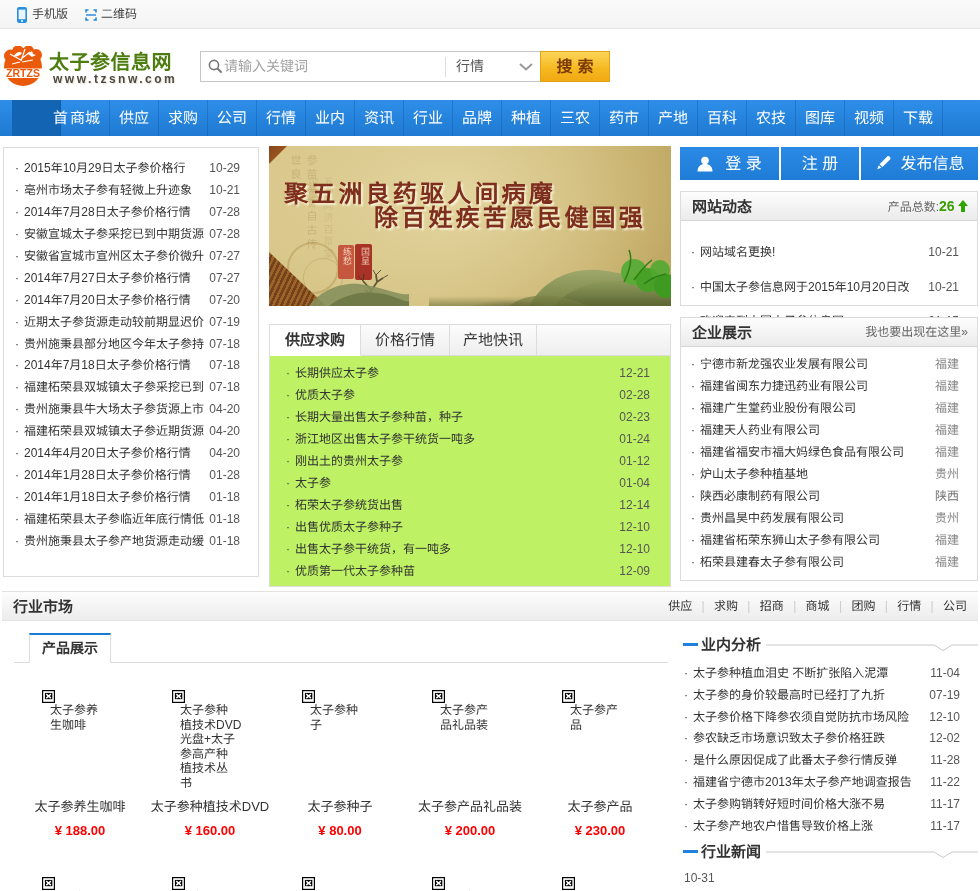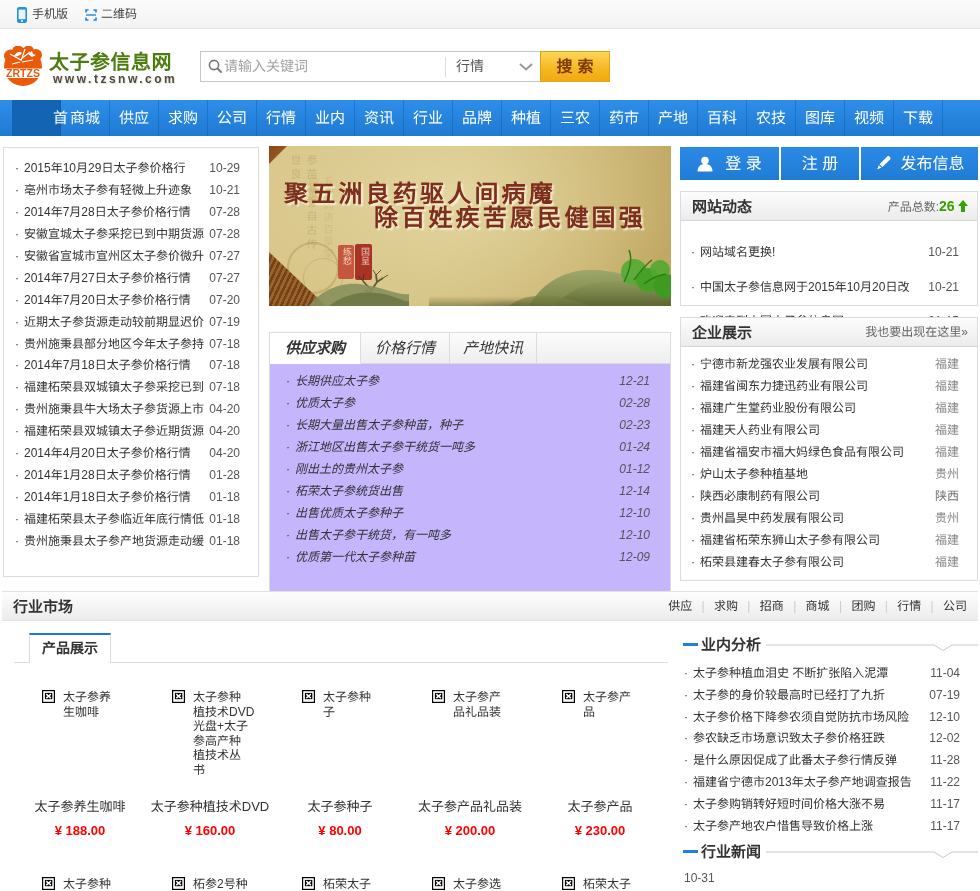--- a/index.html
+++ b/index.html
@@ -26,21 +26,21 @@
 .boxhd .r { position:absolute; right:9px; top:0; line-height:29px; font-size:12px; color:#535353; }
 .nlist { position:relative; }
 .nlist li { display:flex; padding:0 18px 0 11px; color:#333; font-size:12px; }
 .nlist li .tx { flex:1; white-space:nowrap; overflow:hidden; }
 .nlist li .tx:before { content:"·"; margin-right:5px; color:#333; }
 .nlist li .dt { color:#555; }
 
 #leftbox .nlist { padding-top:10px; }
 #leftbox .nlist li { height:21.95px; line-height:21.95px; }
 
-#midbox { position:absolute; left:269px; top:332px; width:402px; height:263px; border:1px solid #dcdcdc; background:#c4b5fd;font-style:italic; }
+#midbox { position:absolute; left:269px; top:324px; width:402px; height:263px; border:1px solid #dcdcdc; background:#bef264; }
 #midtabs { height:31px; background:linear-gradient(180deg,#fcfcfc,#eee); border-bottom:1px solid #dcdcdc; position:relative; }
 #midtabs .tab { position:absolute; top:0; height:31px; line-height:30px; text-align:center; font-size:15px; color:#333; border-right:1px solid #dcdcdc; }
 #midtabs .tab.act { background:#fff; font-weight:bold; border-bottom:1px solid #fff; left:0; }
 #midbox .nlist { padding-top:6px; }
 #midbox .nlist li { height:22px; line-height:22px; padding:0 20px 0 16px; }
 
 .bluebtn { position:absolute; top:147px; height:33px; background:linear-gradient(180deg,#2b8ae6,#1f7cd6); color:#fff; text-align:center; line-height:33px; font-size:16px; }
 #rbox1 { left:680px; top:191px; width:298px; height:115px; }
 #rbox2 { left:680px; top:317px; width:298px; height:264px; }
 #rbox1 .nlist { padding-top:8px; }
@@ -48,21 +48,21 @@
 #rbox2 .nlist { padding-top:6px; }
 #rbox2 .nlist li { height:22px; line-height:22px; }
 #rbox1 .nlist li, #rbox2 .nlist li { padding:0 18px 0 10px; }
 
 #secbar { position:absolute; left:2px; top:591px; width:976px; height:30px; background:linear-gradient(180deg,#fdfdfd,#ececec); border:1px solid #e2e2e2; border-left:none; border-right:none; }
 #secbar .t { position:absolute; left:11px; top:0; line-height:29px; font-weight:bold; font-size:15px; color:#333; }
 #secbar .links { position:absolute; right:11px; top:0; line-height:29px; font-size:12px; color:#333; }
 #secbar .links b { color:#ccc; font-weight:normal; margin:0 6px; }
 #ptab { position:absolute; left:29px; top:633px; width:82px; height:30px; background:#fff; border:1px solid #dcdcdc; border-top:2px solid #1b7ad2; border-bottom:none; text-align:center; line-height:27px; font-size:14px; font-weight:bold; color:#333; z-index:2; }
 #ptabline { position:absolute; left:14px; top:662px; width:654px; height:1px; background:#dcdcdc; }
-.pimg { position:absolute; display:flex; }
+.pimg { position:absolute; display:flex;flex-direction:column; }
 .pimg .alt { margin-left:8px; font-size:12px; line-height:14.5px; color:#333; width:62px; }
 .pname { position:absolute; width:130px; text-align:center; font-size:13px; color:#333; white-space:nowrap; }
 .pprice { position:absolute; width:130px; text-align:center; font-size:13px; font-weight:bold; color:#f00; }
 
 .bhd { position:absolute; left:680px; width:298px; height:22px; }
 .bhd .dash { position:absolute; left:3px; top:9px; width:15px; height:3px; background:#2080df; }
 .bhd .t { position:absolute; left:21px; top:0; line-height:22px; font-size:15px; font-weight:bold; color:#333; }
 .bhd svg { position:absolute; right:0; top:0; }
 .blist { position:absolute; left:680px; width:298px; }
 .blist li { display:flex; height:21.8px; line-height:21.8px; padding:0 18px 0 4px; color:#333; font-size:12px; }
@@ -281,20 +281,24 @@
       </li>
       <li>
         <span class="tx">浙江地区出售太子参干统货一吨多</span>
         <span class="dt">01-24</span>
       </li>
       <li>
         <span class="tx">刚出土的贵州太子参</span>
         <span class="dt">01-12</span>
       </li>
       <li>
+        <span class="tx">太子参</span>
+        <span class="dt">01-04</span>
+      </li>
+      <li>
         <span class="tx">柘荣太子参统货出售</span>
         <span class="dt">12-14</span>
       </li>
       <li>
         <span class="tx">出售优质太子参种子</span>
         <span class="dt">12-10</span>
       </li>
       <li>
         <span class="tx">出售太子参干统货，有一吨多</span>
         <span class="dt">12-10</span>

